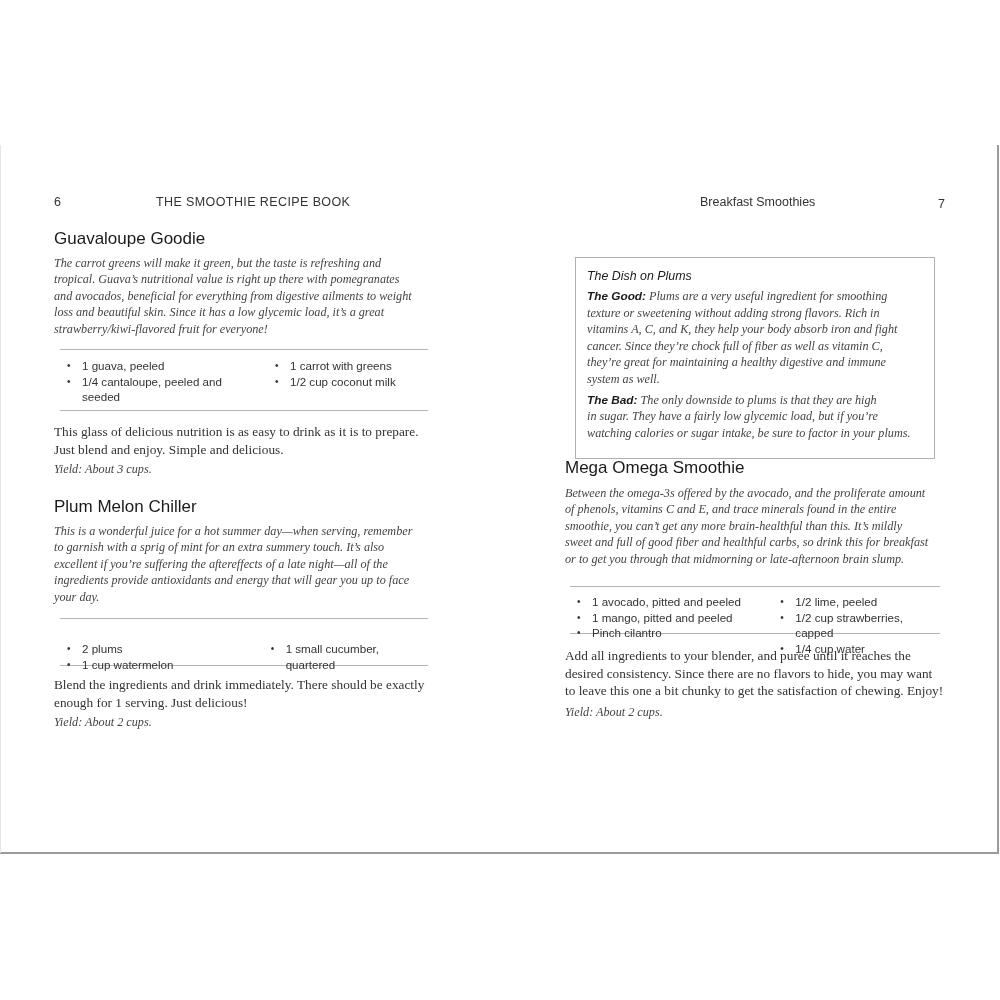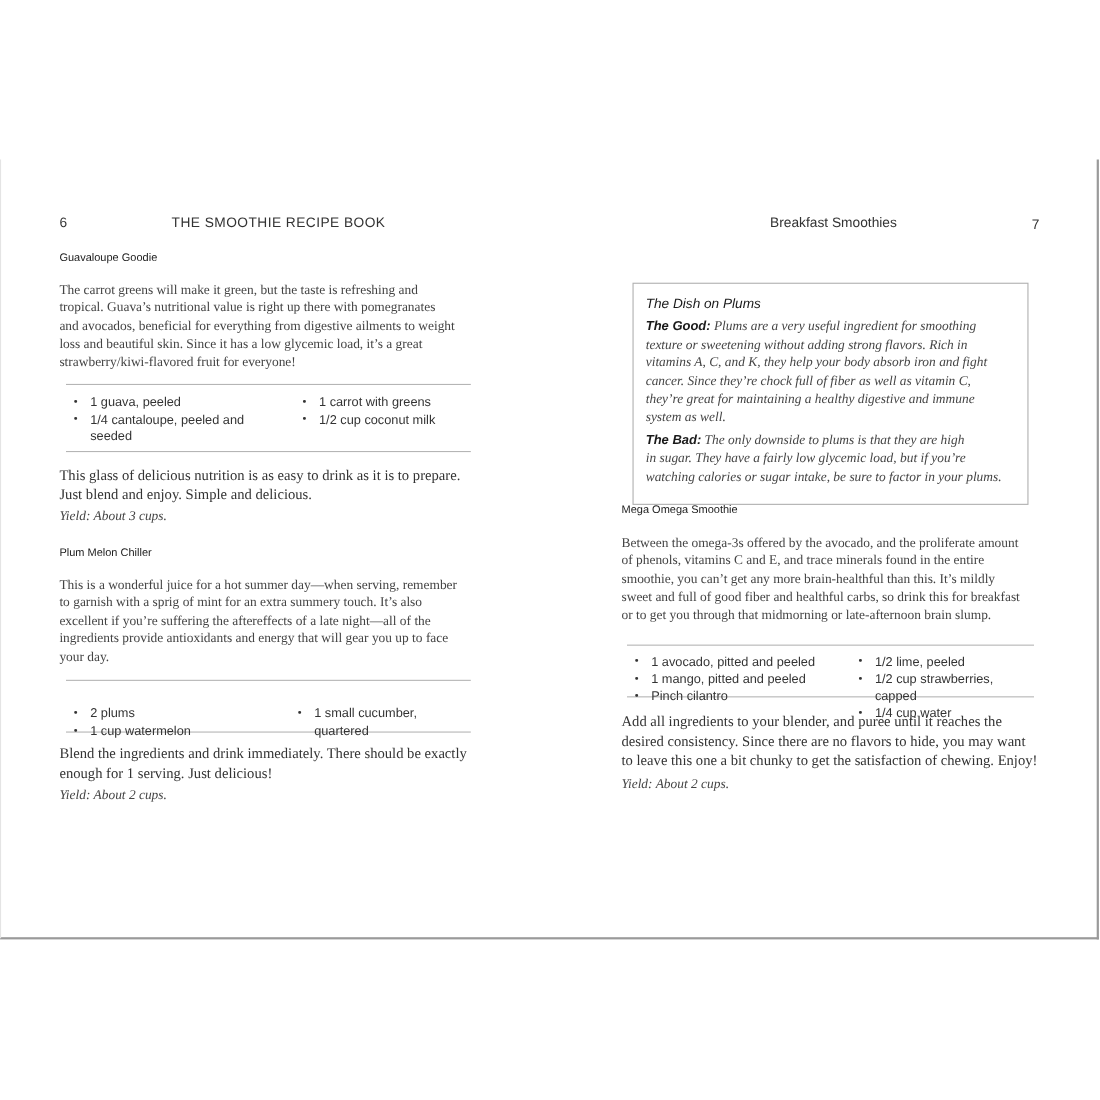--- a/index.html
+++ b/index.html
@@ -2,22 +2,22 @@
 <html><head>
 <meta charset="utf-8">
 <style>
   html, body { margin: 0; padding: 0; background: #ffffff; }
   body { width: 1000px; height: 1000px; position: relative; overflow: hidden; font-family: "DejaVu Serif", serif; color: #2a2a2a; }
   .spread { position: absolute; left: 0; top: 145px; width: 997px; height: 707px; border-right: 2px solid #9a9a9a; border-bottom: 2px solid #9a9a9a; }
   .spread-left-edge { position: absolute; left: 0; top: 145px; width: 1px; height: 708px; background: #e4e4e4; }
   .abs { position: absolute; }
   .folio { font-family: "Liberation Sans", sans-serif; font-size: 12.5px; color: #333; }
   .running-head { font-family: "Liberation Sans", sans-serif; font-size: 12.5px; letter-spacing: 0.4px; color: #333; }
-  .recipe-title { font-family: "Liberation Sans", sans-serif; font-size: 10px; color: #1a1a1a; font-weight: normal; }
-  .intro { font-family: "Liberation Serif", serif; font-size: 12.2px; line-height: 16.4px; color: #444; }
+  .recipe-title { font-family: "Liberation Sans", sans-serif; font-size: 17px; color: #1a1a1a; font-weight: normal; }
+  .intro { font-family: "Liberation Serif", serif; font-style: italic; font-size: 12.2px; line-height: 16.4px; color: #444; }
   .ingredients { border-top: 1.5px solid #b5b5b5; border-bottom: 1.5px solid #b5b5b5; font-family: "Liberation Sans", sans-serif; font-size: 11.6px; line-height: 15.6px; color: #333; display: flex; gap: 20px; }
   .ingredients ul { list-style: none; margin: 0; padding: 0; }
   .ingredients li { position: relative; padding-left: 22px; }
   .ingredients li::before { content: "•"; position: absolute; left: 7px; top: 0; font-size: 10px; }
   .body-text { font-family: "Liberation Serif", serif; font-size: 13.3px; line-height: 17.5px; color: #333; }
   .yield { font-family: "Liberation Serif", serif; font-style: italic; font-size: 12.2px; color: #444; }
   .sidebar { border: 1.5px solid #b0b0b0; box-sizing: border-box; padding: 11px 11px 0 11px; margin-top: 27px; }
   .sidebar-title { font-family: "Liberation Sans", sans-serif; font-style: italic; font-size: 12.4px; color: #1a1a1a; margin-bottom: 5px; }
   .sidebar-para { font-family: "Liberation Serif", serif; font-style: italic; font-size: 12.2px; line-height: 16.6px; color: #444; margin: 0 0 4px 0; }
   .sidebar-para b { font-family: "Liberation Sans", sans-serif; font-style: italic; font-weight: bold; color: #1a1a1a; font-size: 11.8px; }

